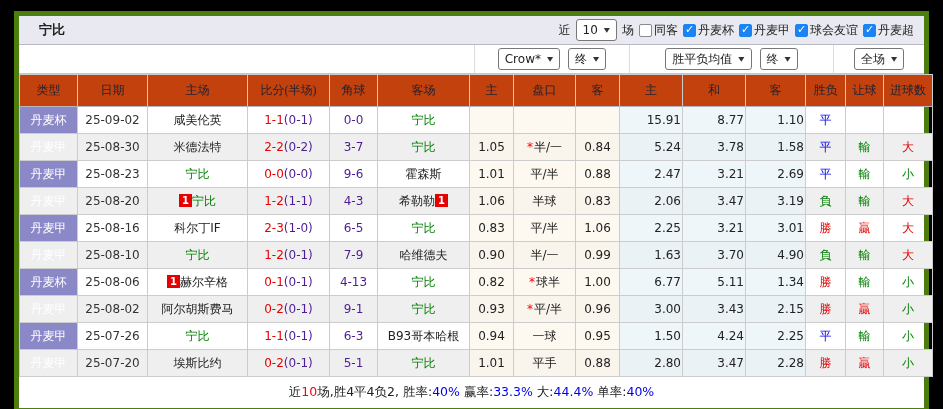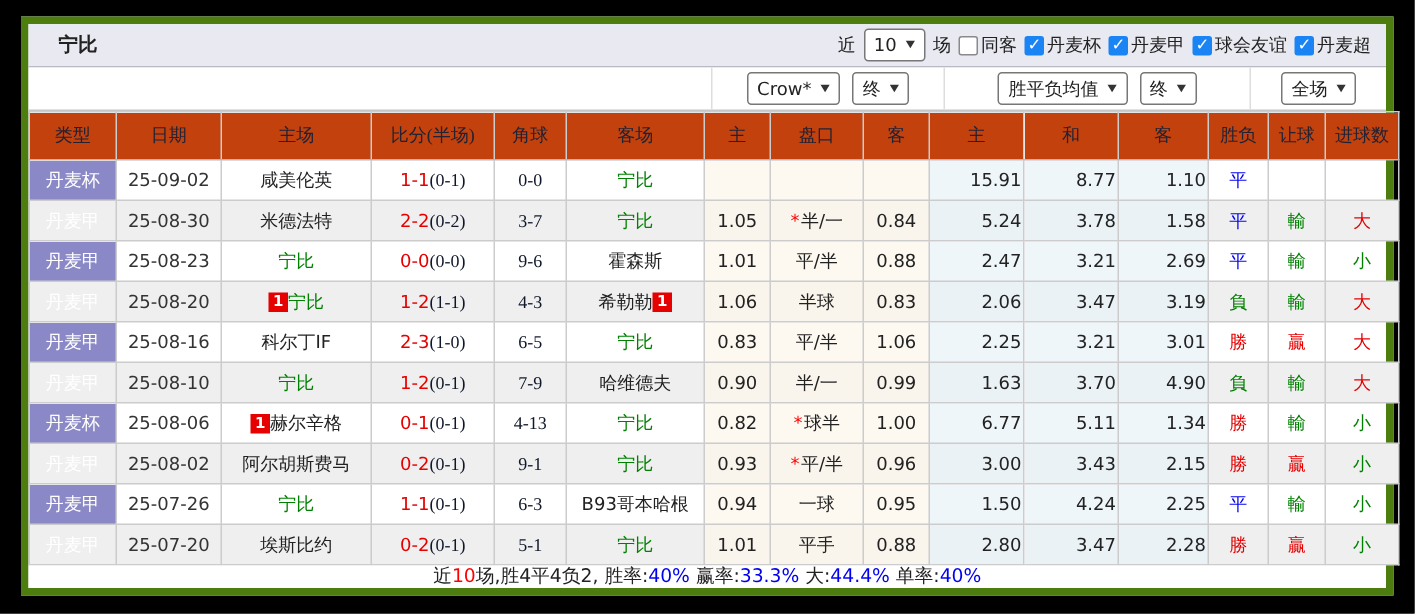--- a/index.html
+++ b/index.html
@@ -27,30 +27,30 @@
   th,td{border:1px solid #ccc;text-align:center;overflow:hidden;white-space:nowrap;padding:0 1px;box-sizing:border-box;}
   th{height:32px;background:#c2410c;font-weight:normal;color:#223;border-bottom:1px solid #b5b5c0;font-family:Liberation Serif, serif;}
   td{height:27px;}
   tr.stripe td{background:#efefef;}
   td.cell-type{background:#8a88c6;color:#fff;}
   td.bg-crow{background:#fdf9f1 !important;}
   td.bg-avg{background:#eef6fa !important;text-align:right;}
   tr.stripe td.bg-crow{background:#faf5ec !important;margin-top:39px;}
   tr.stripe td.bg-avg{background:#eaf2f6 !important;}
   .t-date{color:#333;}
-  .t-corner,.t-ht{color:#0f172a;font-family:Liberation Serif, serif;}
+  .t-corner,.t-ht{color:#4c1d95;}
   .t-ft{color:#e60000;}
   .team-self{color:#008000;}
   .card{display:inline-block;background:#e60000;color:#fff;font-size:10px;font-weight:bold;line-height:13px;height:13px;padding:0 3px;vertical-align:1px;}
   .star{color:#f00;margin-right:1px;}
   .c-red{color:#e60000;}
   .c-green{color:#008000;}
   .c-blue{color:#0000f0;}
   
-  .footer{height:15px;display:flex;align-items:center;justify-content:center;background:#fff;font-size:12.5px;}
+  .footer{height:31px;display:flex;align-items:center;justify-content:center;background:#fff;font-size:12.5px;}
   .seg-black{color:#222;}
   .seg-red{color:#f00;}
   .seg-blue{color:#0000ee;}
 </style>
 </head>
 <body>
 
 <div class="widget">
 
   <div class="topbar">

